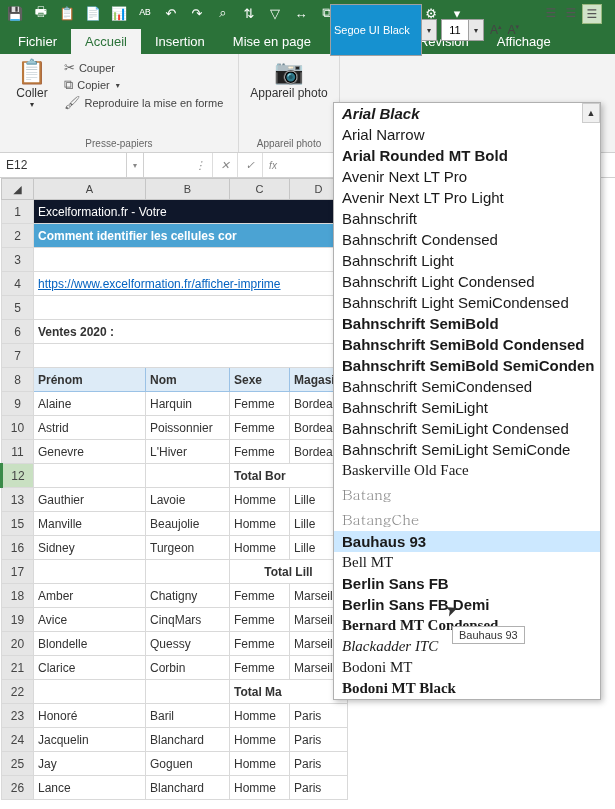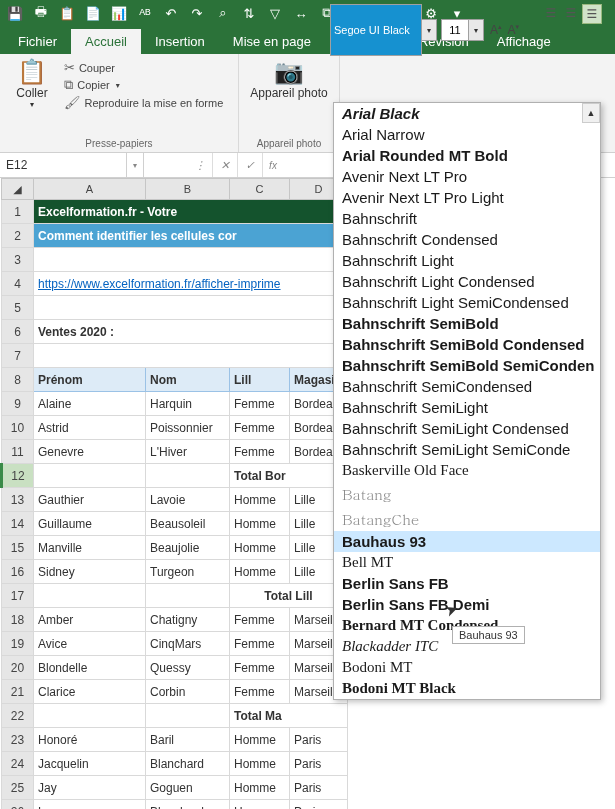--- a/index.html
+++ b/index.html
@@ -31,21 +31,21 @@
 .namebox{width:120px;border-right:1px solid #d0d0d0;padding-left:6px;font-size:12px;color:#333;height:100%;display:flex;align-items:center}
 .nb-dd{width:16px;border-right:1px solid #d0d0d0;height:100%;display:flex;align-items:center;justify-content:center;color:#888;font-size:8px}
 .fx-btn{width:24px;height:100%;display:flex;align-items:center;justify-content:center;color:#888;font-size:11px;font-style:italic}
 .fx-label{width:20px;display:flex;align-items:center;justify-content:center;color:#888;height:100%;font-style:italic;font-size:10px}
 .grid-wrap{position:relative}
 .grid{border-collapse:collapse;table-layout:fixed}
 .grid th{background:#e6e6e6;border:1px solid #c6c6c6;font-weight:normal;color:#444;font-size:11px;height:18px}
 .grid td{border:1px solid #d9d9d9;font-size:12px;padding:2px 4px;height:19px;overflow:hidden;white-space:nowrap}
 .rowhdr{background:#e6e6e6;border:1px solid #c6c6c6;width:22px;text-align:center;font-size:11px;color:#444}
 .rowhdr.sel{background:#c9e0c2;border-left:3px solid #3a8a48}
-.title-row{background:#14532d;color:#fff;font-weight:bold;font-size:18px}
+.title-row{background:#0f172a;color:#fff;font-weight:normal;font-size:18px}
 .subtitle-row{background:#4ba3d3;color:#fff;font-weight:bold;font-size:13px}
 .link{color:#0563c1;text-decoration:underline}
 .hdr-row{background:#ddebf7;font-weight:bold;border:1px solid #9bc2e6!important}
 .total-row{font-weight:bold;border-top:1.5px solid #888;border-bottom:1.5px solid #888}
 .bold{font-weight:bold}
 .font-dropdown{position:absolute;left:333px;top:102px;width:266px;background:#fff;border:1px solid #b0b0b0;box-shadow:2px 2px 6px rgba(0,0,0,0.25);z-index:20;max-height:700px;overflow:hidden}
 .font-opt{padding:2px 8px;font-size:15px;color:#1a1a1a;white-space:nowrap;cursor:default}
 .font-opt.hl{background:#cce8ff}
 .cursor{position:absolute;left:580px;top:699px;font-size:16px;z-index:25;transform:rotate(-20deg)}
 .tooltip{position:absolute;left:585px;top:720px;background:#fff;border:1px solid #b0b0b0;padding:2px 6px;font-size:11px;z-index:25}
@@ -188,21 +188,21 @@
           <td colspan="4" class="bold">Ventes 2020 :</td>
         </tr>
   <tr>
           <td class="rowhdr">7</td>
           <td colspan="4"></td>
         </tr>
   <tr>
           <td class="rowhdr">8</td>
     <td class="hdr-row">Prénom</td>
     <td class="hdr-row">Nom</td>
-    <td class="hdr-row">Lill</td>
+    <td class="hdr-row">Sexe</td>
     <td class="hdr-row">Magasin</td>
   </tr>
   </tbody>
       <tbody id="rows1">
         <tr>
           <td class="rowhdr">9</td>
           <td>Alaine</td>
           <td>Harquin</td>
           <td>Femme</td>
           <td>Bordeau</td>
@@ -228,27 +228,20 @@
           <td></td>
           <td></td>
           <td colspan="2" class="total-row" style="text-align:left">Total Bor</td>
         </tr>
   </tbody>
       <tbody id="rows2">
         <tr>
           <td class="rowhdr">13</td>
           <td>Gauthier</td>
           <td>Lavoie</td>
-          <td>Homme</td>
-          <td>Lille</td>
-        </tr>
-        <tr>
-          <td class="rowhdr">14</td>
-          <td>Guillaume</td>
-          <td>Beausoleil</td>
           <td>Homme</td>
           <td>Lille</td>
         </tr>
         <tr>
           <td class="rowhdr">15</td>
           <td>Manville</td>
           <td>Beaujolie</td>
           <td>Homme</td>
           <td>Lille</td>
         </tr>

